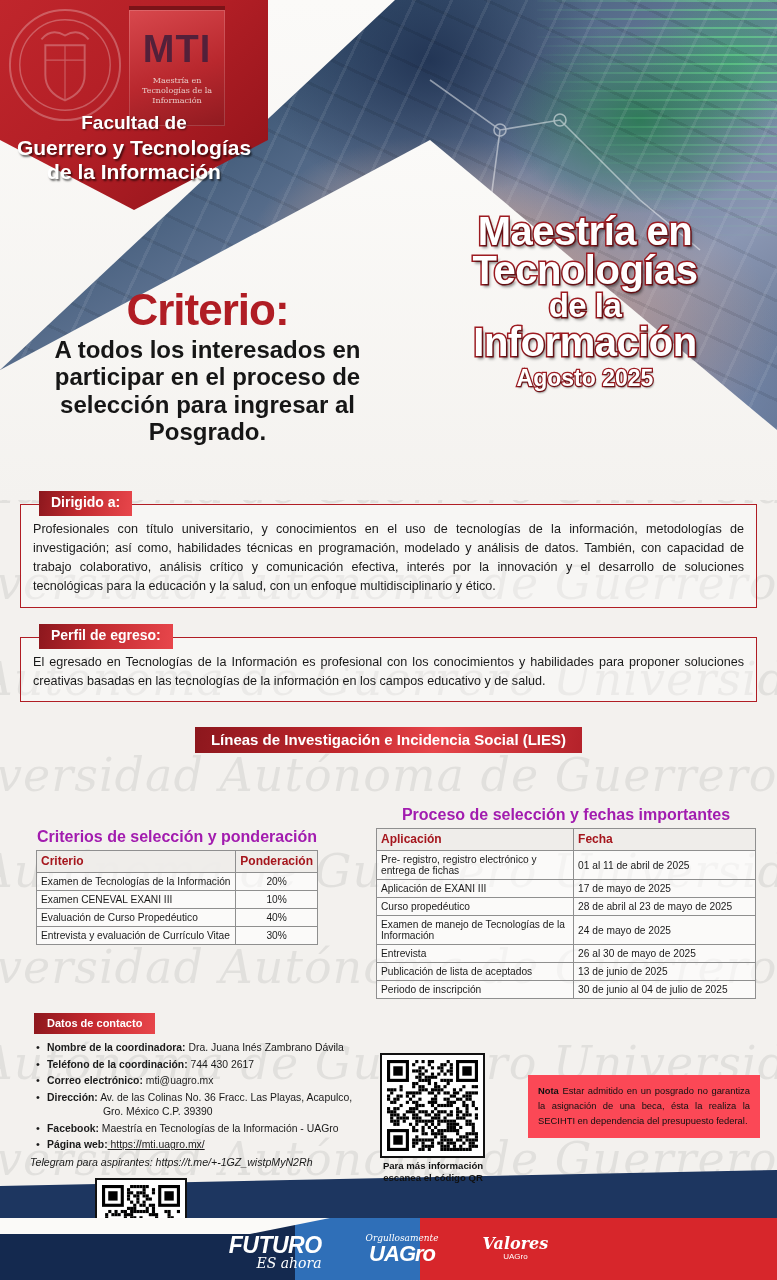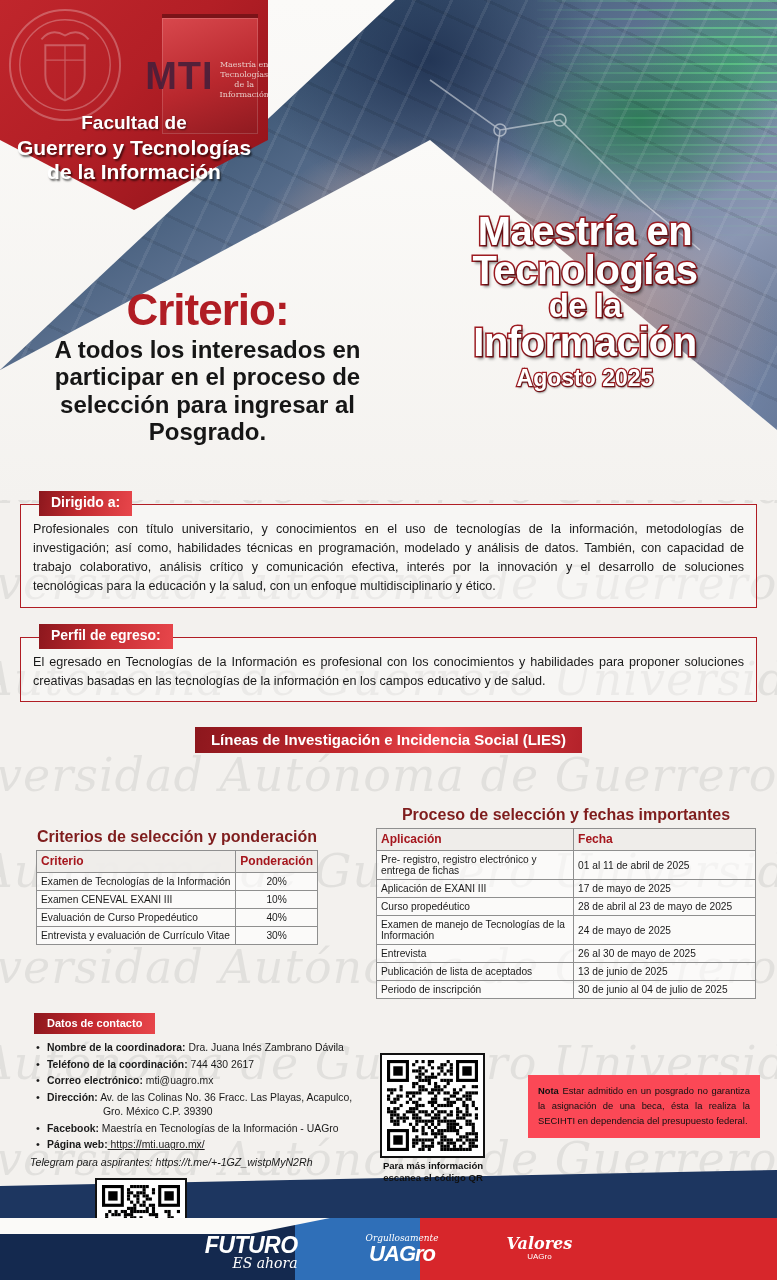--- a/index.html
+++ b/index.html
@@ -86,26 +86,26 @@
     position: absolute; left: 0; top: 0; width: 268px; height: 210px;
     z-index: 4;
     background: linear-gradient(135deg, #c0262c 0%, #b31f26 45%, #8e1219 100%);
     clip-path: polygon(0 0, 268px 0, 268px 140px, 134px 210px, 0 140px);
   }
   .header-seal {
     position: absolute; left: 6px; top: 4px; width: 118px; height: 122px;
     z-index: 5; opacity: .26;
   }
   .mti-logo {
-    position: absolute; left: 162px; top: 6px; width: 96px; height: 120px;
+    position: absolute; left: 129px; top: 6px; width: 96px; height: 120px;
     z-index: 6;
     background: linear-gradient(160deg, #d8484d 0%, #b9282e 55%, #8f1a20 100%);
     border-top: 4px solid #7b1318;
     box-shadow: inset 0 0 0 1px rgba(255,255,255,.16);
-    display: flex; flex-direction: row; align-items: center; justify-content: center; margin-top: 8px;
+    display: flex; flex-direction: column; align-items: center; justify-content: center;
   }
   .mti-logo .mti-letters {
     font-family: "Liberation Sans", sans-serif;
     font-weight: bold; font-size: 38px; line-height: 1;
     color: #4a1f3a; letter-spacing: 1px; opacity: .92;
   }
   .mti-logo .mti-sub {
     font-family: "DejaVu Serif", serif;
     font-size: 8px; line-height: 1.25; text-align: center;
     color: #e8c8c4; margin-top: 8px; padding: 0 6px;
@@ -187,21 +187,21 @@
     display: inline-block;
     padding: 4px 16px 5px;
     background: linear-gradient(100deg, #8c171d 0%, #c4282e 40%, #e7454a 62%, #b4222a 100%);
     color: #fff; font-size: 15px; font-weight: bold;
   }
   .lies-list { margin-top: 5px; font-size: 15px; color: #1a1a1a; line-height: 1.33; }
 
   
   .tbl-block { position: absolute; z-index: 8; }
   .tbl-title {
-    text-align: center; font-size: 16px; font-weight: bold; color: #7f1d1d;
+    text-align: center; font-size: 16px; font-weight: bold; color: #a21caf;
     margin-bottom: 4px;
   }
   table.data {
     border-collapse: collapse; width: 100%;
     background: rgba(255,255,255,.62);
   }
   table.data th, table.data td {
     border: 1px solid #8f8f8f;
     font-size: 10.2px; color: #1a1a1a;
     padding: 3px 4px;
@@ -256,21 +256,21 @@
     position: absolute; left: 528px; top: 1075px; width: 232px; z-index: 8;
     background: #fb4856; padding: 8px 10px 9px;
     font-size: 9.4px; line-height: 1.62; color: #111; text-align: justify;
   }
   .nota b { font-weight: bold; }
 
   
   .footer {
     position: absolute; left: 0; bottom: 0; width: 777px; height: 62px; z-index: 9;
     background: linear-gradient(90deg, #14294f 0%, #14294f 38%, #2f6fb8 38%, #2f6fb8 54%, #d7262b 54%, #d7262b 100%);
-    display: flex; align-items: center; justify-content: center; gap: 68px;
+    display: flex; align-items: center; justify-content: center; gap: 44px;
   }
   .footer .white-cut {
     position: absolute; left: 0; top: 0; width: 777px; height: 16px;
     background: #fbfaf8;
     clip-path: polygon(0 0, 330px 0, 250px 16px, 0 16px);
   }
   .logo-futuro { color: #fff; line-height: .95; text-align: left; }
   .logo-futuro .s1 { font-size: 8px; font-weight: bold; letter-spacing: 1px; }
   .logo-futuro .s2 { font-size: 23px; font-weight: bold; font-style: italic; letter-spacing: -.5px; }
   .logo-futuro .s3 { font-size: 14px; font-style: italic; font-family: "DejaVu Serif", serif; text-align: right; }

